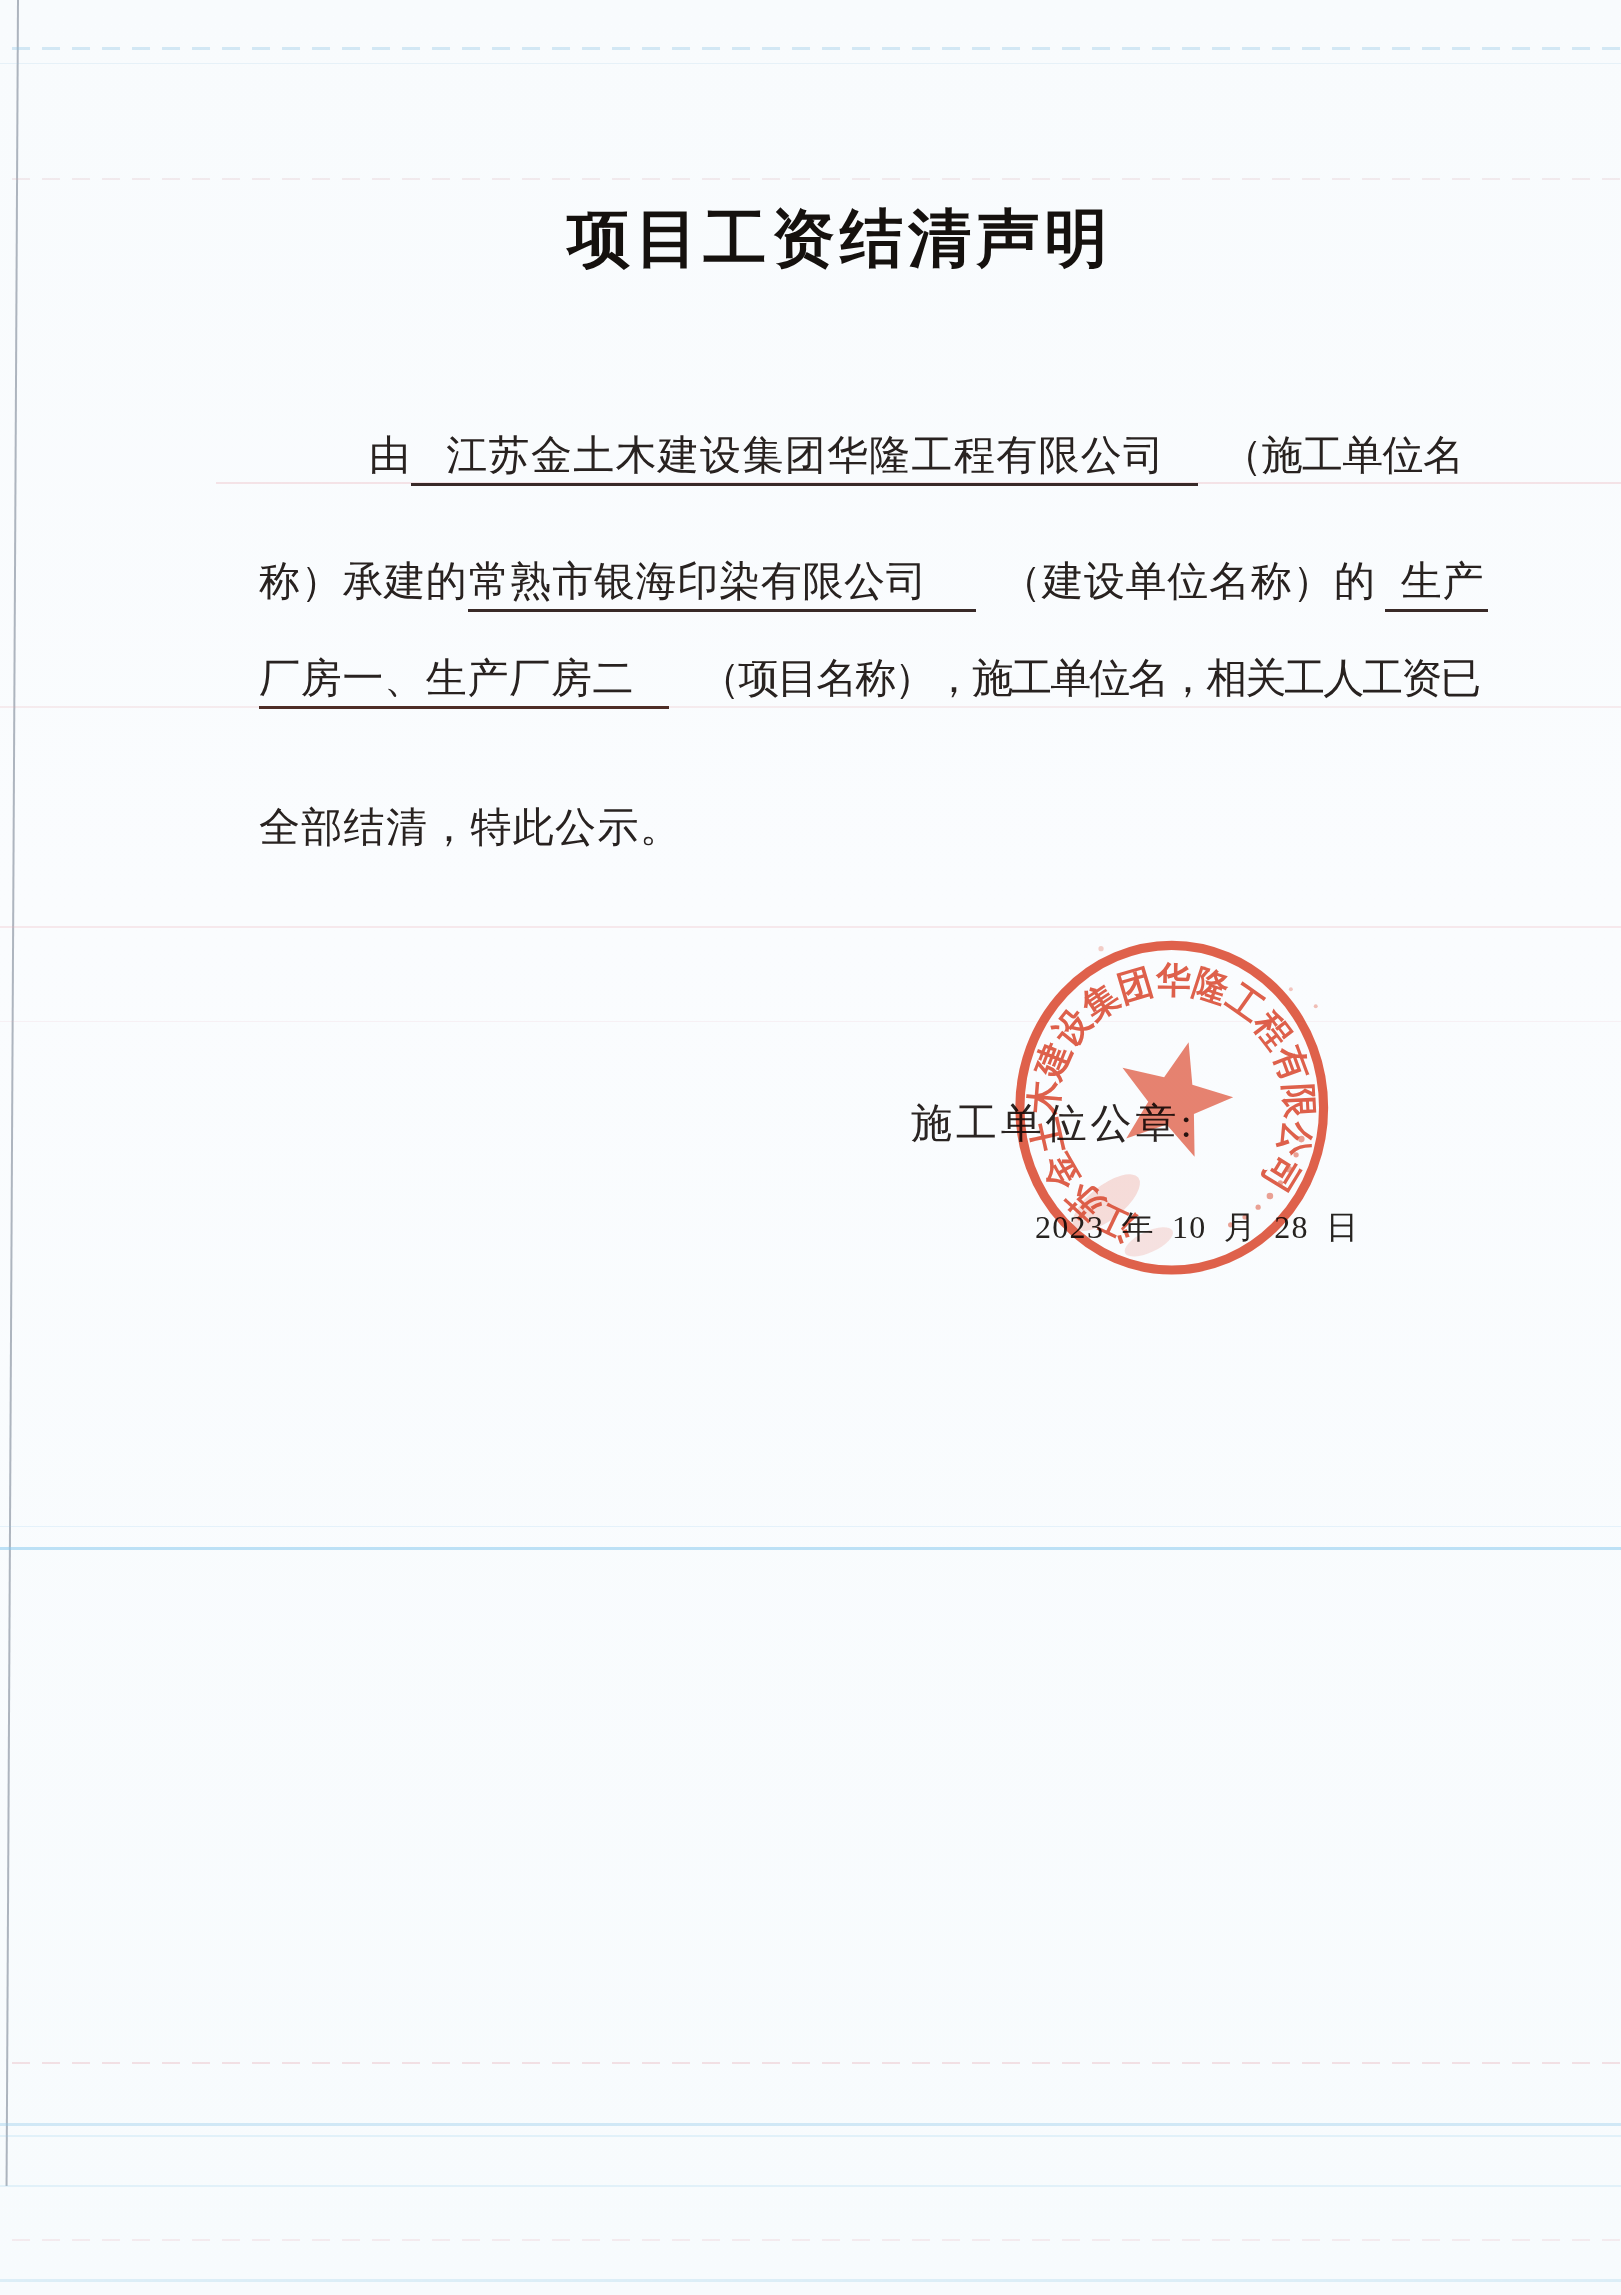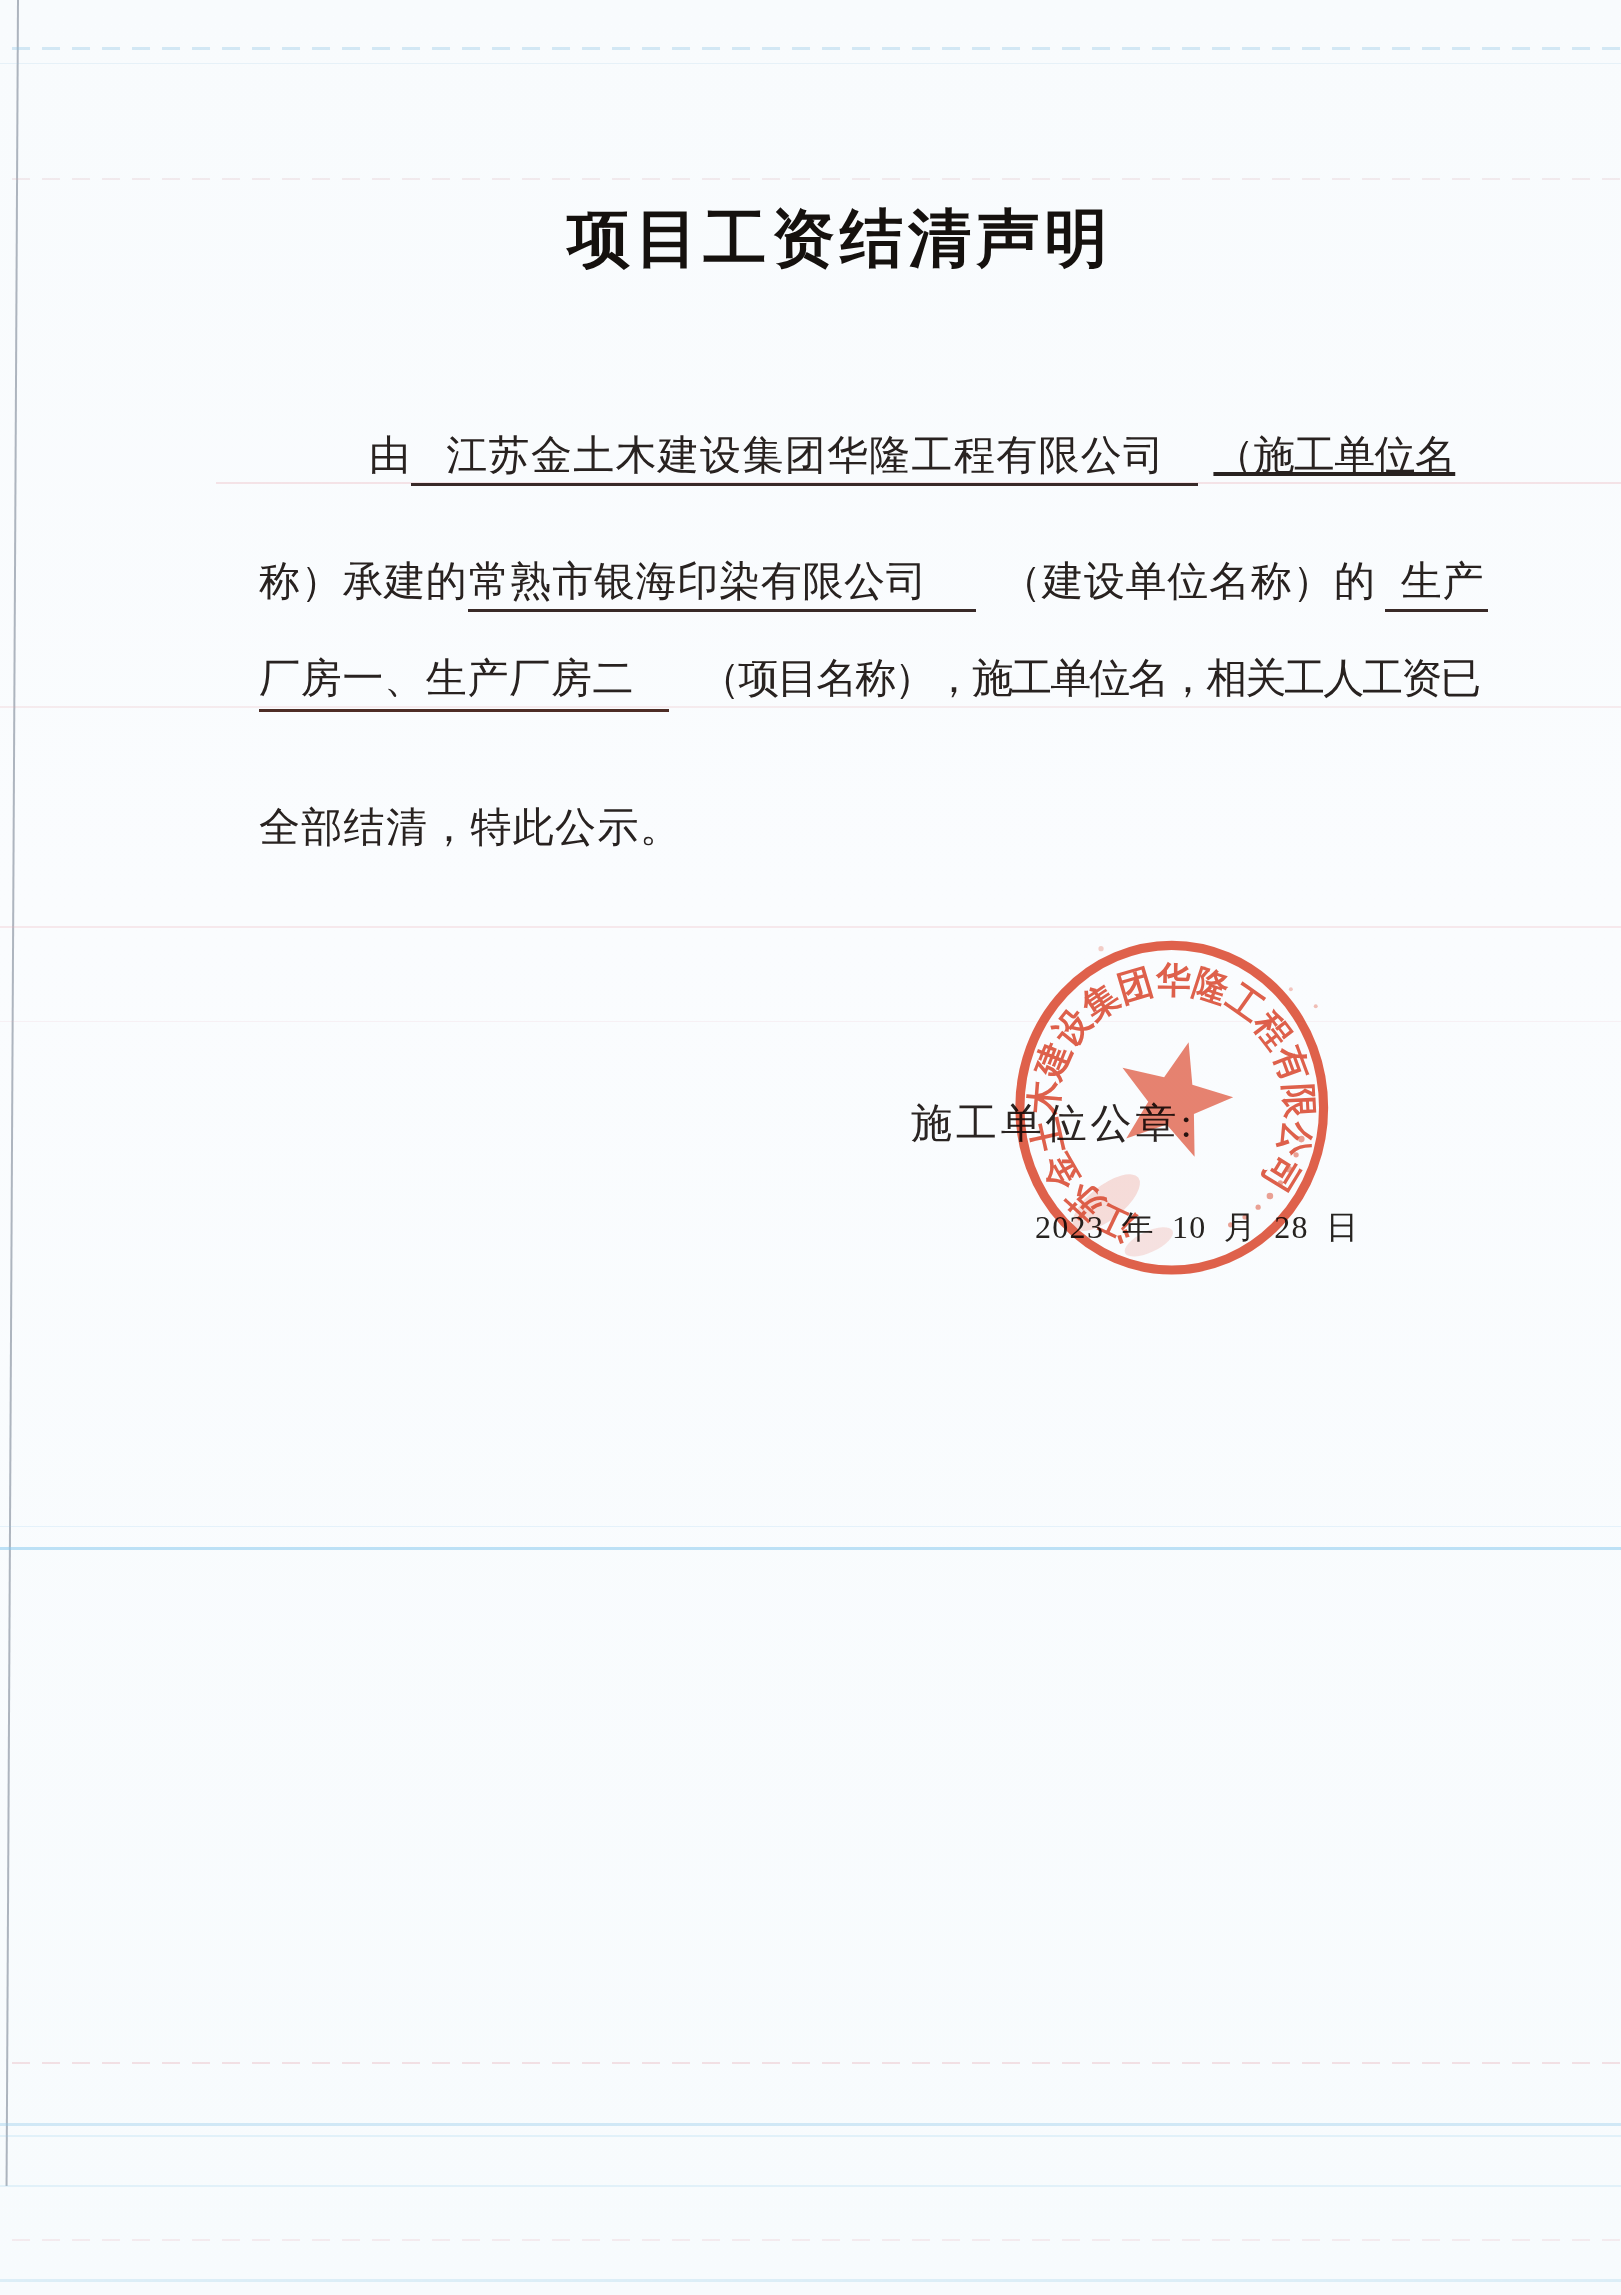--- a/index.html
+++ b/index.html
@@ -36,22 +36,22 @@
   .bline{
     position:absolute;left:259px;
     font-size:41px;color:#282220;
     letter-spacing:1.3px;white-space:nowrap;line-height:1.15;
   }
   .ind{display:inline-block;width:110px;}
   .u{border-bottom:3.3px solid #392a28;}
   .u1{padding:0 33px 5.2px 35px;}
   .u2{padding:0 48px 5.2px 1.3px;}
   .u3{padding:0 3.9px 5.2px 15.7px;margin-left:9.2px;}
-  .u4{padding:0 35px 5.2px 0;border-bottom-color:#4e2d26;font-family:Liberation Mono, monospace;}
-  .gap1{margin-left:15px;letter-spacing:-0.7px;text-decoration:underline;}
+  .u4{padding:0 35px 5.2px 0;border-bottom-color:#4e2d26;}
+  .gap1{margin-left:23px;letter-spacing:-0.7px;}
   .gap2{margin-left:25px;}
   .gap3{margin-left:30px;letter-spacing:-2px;}
   .sig-label{
     position:absolute;left:911px;top:1088px;
     font-size:41px;color:#2a2422;letter-spacing:3.9px;white-space:nowrap;margin-top:8px;
   }
   .date-line{
     position:absolute;left:1035px;top:1206px;
     font-size:32px;color:#262320;word-spacing:7.9px;letter-spacing:1.3px;white-space:nowrap;
   }

